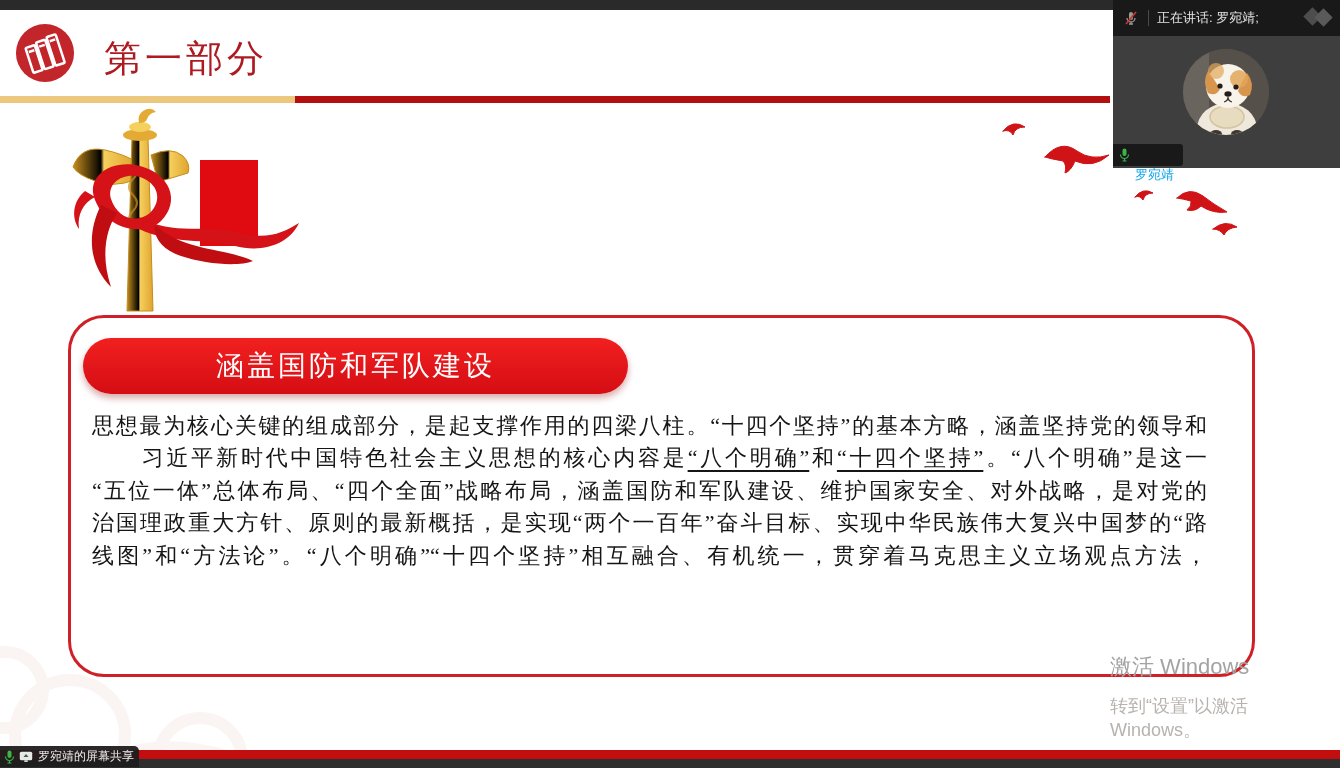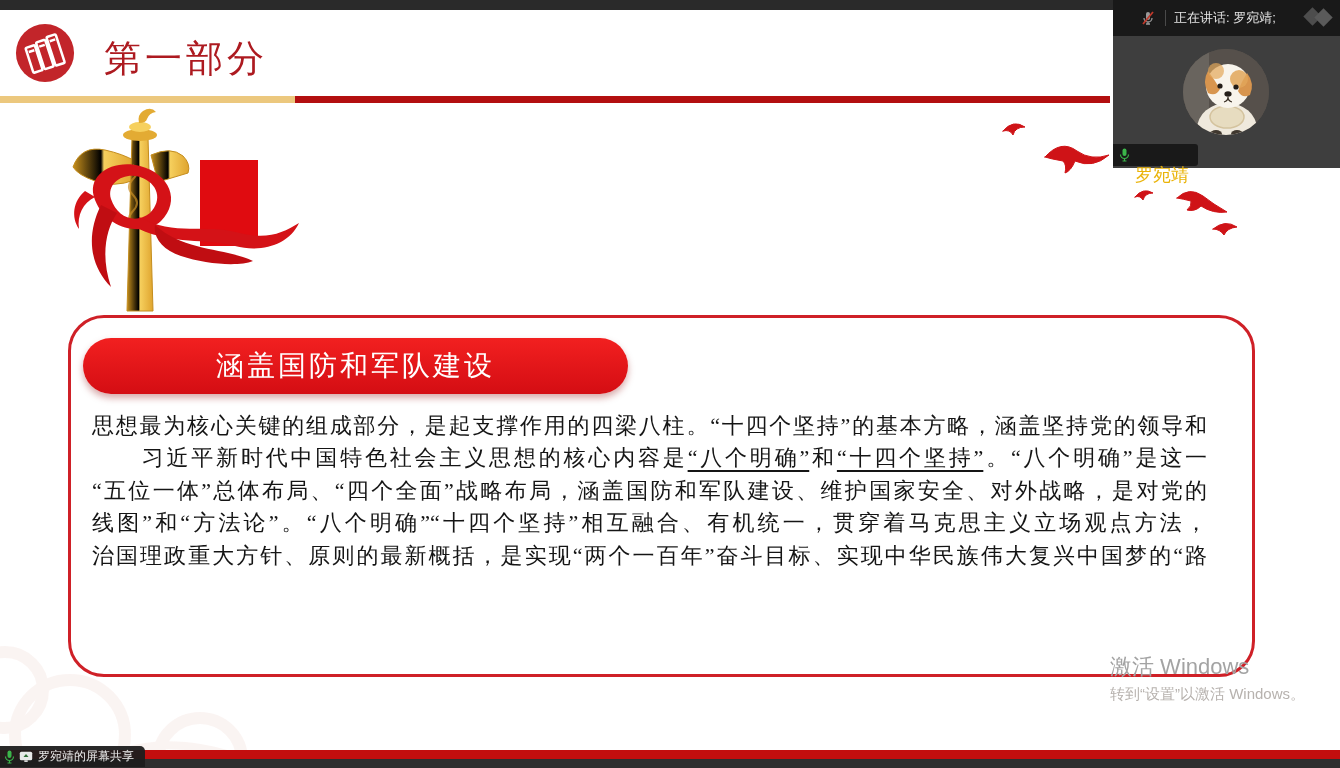--- a/index.html
+++ b/index.html
@@ -35,42 +35,42 @@
     font-family:"Liberation Serif","DejaVu Serif",serif; }
   .slide-body { position:absolute; left:21px; top:92px; width:1115px;
     font-family:"Liberation Serif","DejaVu Serif",serif; color:#151515; font-size:22px; }
   .body-line { height:32.4px; line-height:32.4px; white-space:normal; }
   .body-line.just { text-align:justify; text-align-last:justify; }
   .body-line .u { text-decoration:underline; text-underline-offset:5px; text-decoration-thickness:2px; }
 
   
   .act-wm { position:absolute; left:1110px; top:652px; z-index:5; pointer-events:none; }
   .act-wm .l1 { font-size:22px; color:#a3a3a3; font-weight:300; }
-  .act-wm .l2 { font-size:15px; color:#b7b2ae; margin-top:3px; }
+  .act-wm .l2 { font-size:18px; color:#b7b2ae; margin-top:12px; }
 
   
   .video-panel { position:absolute; left:1113px; top:0; width:227px; height:168px; background:#3e3e3e; z-index:6; }
   .vp-header { position:absolute; left:0; top:0; width:227px; height:36px; background:#191919;
-    display:flex; align-items:center;padding-left:17px; }
+    display:flex; align-items:center; }
   .vp-mic { width:16px; height:16px; margin-left:10px; flex:none; }
   .vp-sep { width:1px; height:16px; background:#4a4a4a; margin:0 8px 0 9px; flex:none; }
   .vp-speaking { font-size:13px; color:#e3e3e3; white-space:nowrap; }
   .vp-diamonds { position:absolute; right:6px; top:5px; width:34px; height:26px; }
   .avatar { position:absolute; left:70px; top:49px; width:86px; height:86px; border-radius:50%;
     overflow:hidden; background:#57524d; }
   .name-tag { position:absolute; left:0; bottom:2px; height:22px; background:rgba(15,15,15,.78);
     display:flex; align-items:center; padding:0 9px 0 6px; border-radius:0 3px 3px 0; }
   .name-tag .mic { width:11px; height:14px; margin-right:5px; }
-  .name-tag span { color:#eab308; font-size:18px;margin-top:40px; }
+  .name-tag span { color:#0ea5e9; font-size:13px;margin-top:40px; }
 
   
   .bottom-red  { position:absolute; left:0; top:750px; width:1340px; height:9px; background:#c20e0e; }
   .bottom-dark { position:absolute; left:0; top:759px; width:1340px; height:9px; background:#2e2e2e; }
   .share-banner { position:absolute; left:0; top:746px; height:21px; background:rgba(30,30,30,.95);
-    display:flex; align-items:center; padding:0 11px 0 4px; border-radius:0 5px 0 0; z-index:7; }
+    display:flex; align-items:center; padding:0 5px 0 4px; border-radius:0 5px 0 0; z-index:7; }
   .share-banner .mic { width:11px; height:14px; margin-right:4px; }
   .share-banner .mon { width:14px; height:12px; margin-right:5px; }
   .share-banner span { color:#eeeeee; font-size:12px; white-space:nowrap; }
 </style>
 </head>
 <body>
 
 <div class="screen">
 
   <div class="top-strip"></div>
@@ -138,22 +138,22 @@
   </svg>
 
   <div class="content-box">
     <div class="banner">
       <span>涵盖国防和军队建设</span>
     </div>
     <div class="slide-body">
         <div class="body-line just"><span>思想最为核心关键的组成部分，是起支撑作用的四梁八柱。“十四个坚持”的基本方略，涵盖坚持党的领导和</span></div>
         <div class="body-line just"><span>　　习近平新时代中国特色社会主义思想的核心内容是</span><span class="u">“八个明确”</span><span>和</span><span class="u">“十四个坚持”</span><span>。“八个明确”是这一</span></div>
         <div class="body-line just"><span>“五位一体”总体布局、“四个全面”战略布局，涵盖国防和军队建设、维护国家安全、对外战略，是对党的</span></div>
+        <div class="body-line just"><span>治国理政重大方针、原则的最新概括，是实现“两个一百年”奋斗目标、实现中华民族伟大复兴中国梦的“路</span></div>
         <div class="body-line just"><span>线图”和“方法论”。“八个明确”“十四个坚持”相互融合、有机统一，贯穿着马克思主义立场观点方法，</span></div>
-        <div class="body-line just"><span>治国理政重大方针、原则的最新概括，是实现“两个一百年”奋斗目标、实现中华民族伟大复兴中国梦的“路</span></div>
       </div>
   </div>
 
   <div class="act-wm">
     <div class="l1">激活 Windows</div>
     <div class="l2">转到“设置”以激活 Windows。</div>
   </div>
 
   <div class="video-panel">
     <div class="vp-header">

